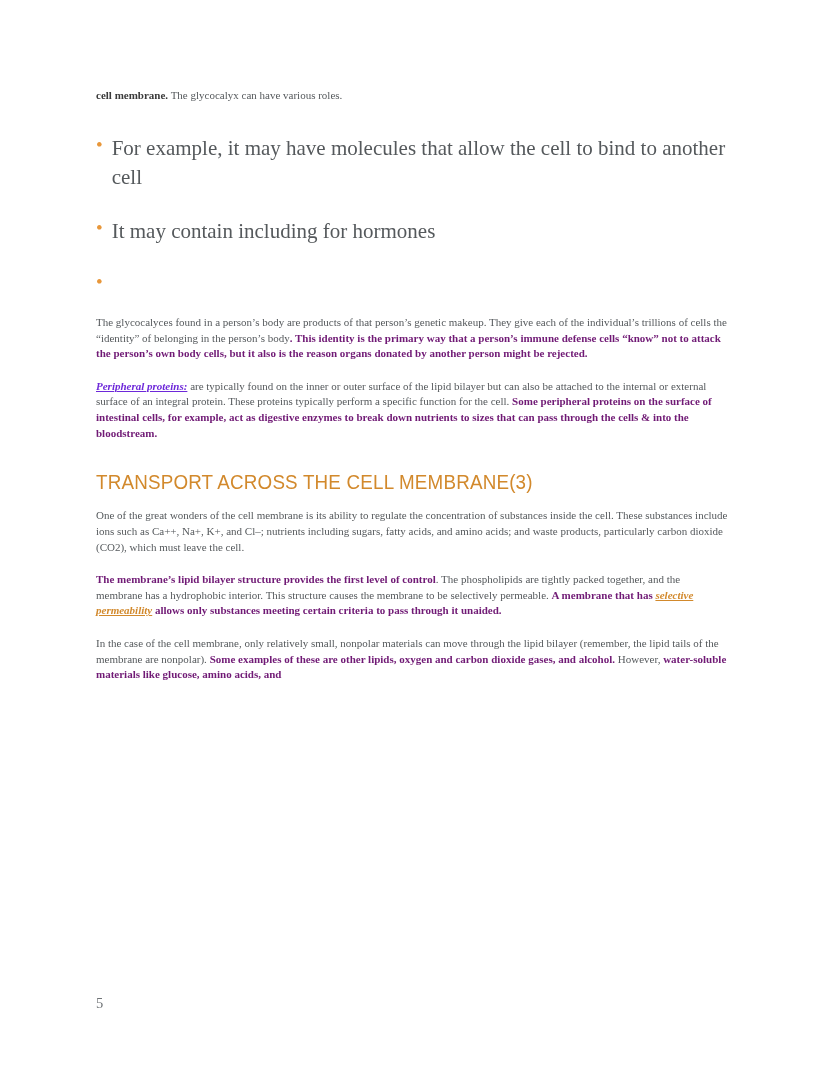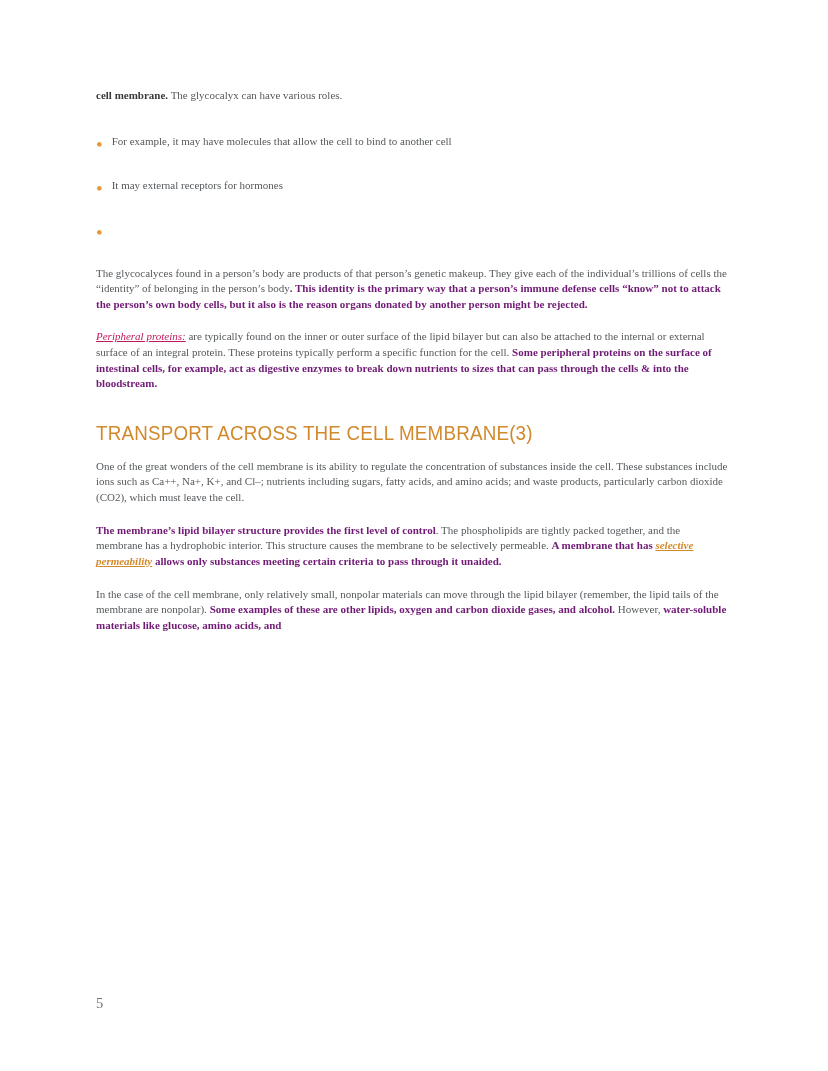--- a/index.html
+++ b/index.html
@@ -47,41 +47,41 @@
   }
   .bullet-dot {
     color: #e8973a;
     font-size: 19px;
     line-height: 1;
     margin-right: 9px;
     margin-top: 1px;
     flex: 0 0 auto;
   }
   .bullet-text {
-    font-size: 11px;
+    font-size: 21px;
     line-height: 1.42;
     color: #55595c;
   }
   .first-line-bold {
     font-weight: bold;
     color: #3a3a3a;
   }
   h2.section-heading {
     font-family: "Liberation Sans", sans-serif;
     font-size: 20px;
     font-weight: normal;
     letter-spacing: 0.2px;
     color: #d2892c;
     margin: 30px 0 14px 0;
     transform: scaleX(0.94);
     transform-origin: left center;
   }
   .term-link {
-    color: #be185d;
-    font-weight: normal;
+    color: #6d28d9;
+    font-weight: bold;
     font-style: italic;
     text-decoration: underline;
   }
   .inline-term {
     color: #d2892c;
     font-weight: bold;
     font-style: italic;
     text-decoration: underline;
   }
   .page-number {
@@ -106,21 +106,21 @@
 
     <div class="spacer-lg"></div>
 
     <div class="bullet-row">
       <span class="bullet-dot">•</span>
       <span class="bullet-text">For example, it may have molecules that allow the cell to bind to another cell</span>
     </div>
 
     <div class="bullet-row">
       <span class="bullet-dot">•</span>
-      <span class="bullet-text">It may external receptors for hormones</span>
+      <span class="bullet-text">It may contain including for hormones</span>
     </div>
 
     <div class="bullet-row">
       <span class="bullet-dot">•</span>
     </div>
 
     <p class="para">
       <span>The glycocalyces found in a person’s body are products of that person’s genetic makeup. They give each of the individual’s trillions of cells the “identity” of belonging in the person’s body</span><span class="b">. This identity is the primary way that a person’s immune defense cells “know” not to attack the person’s own body cells, but it also is the reason organs donated by another person might be rejected.</span>
     </p>
 

